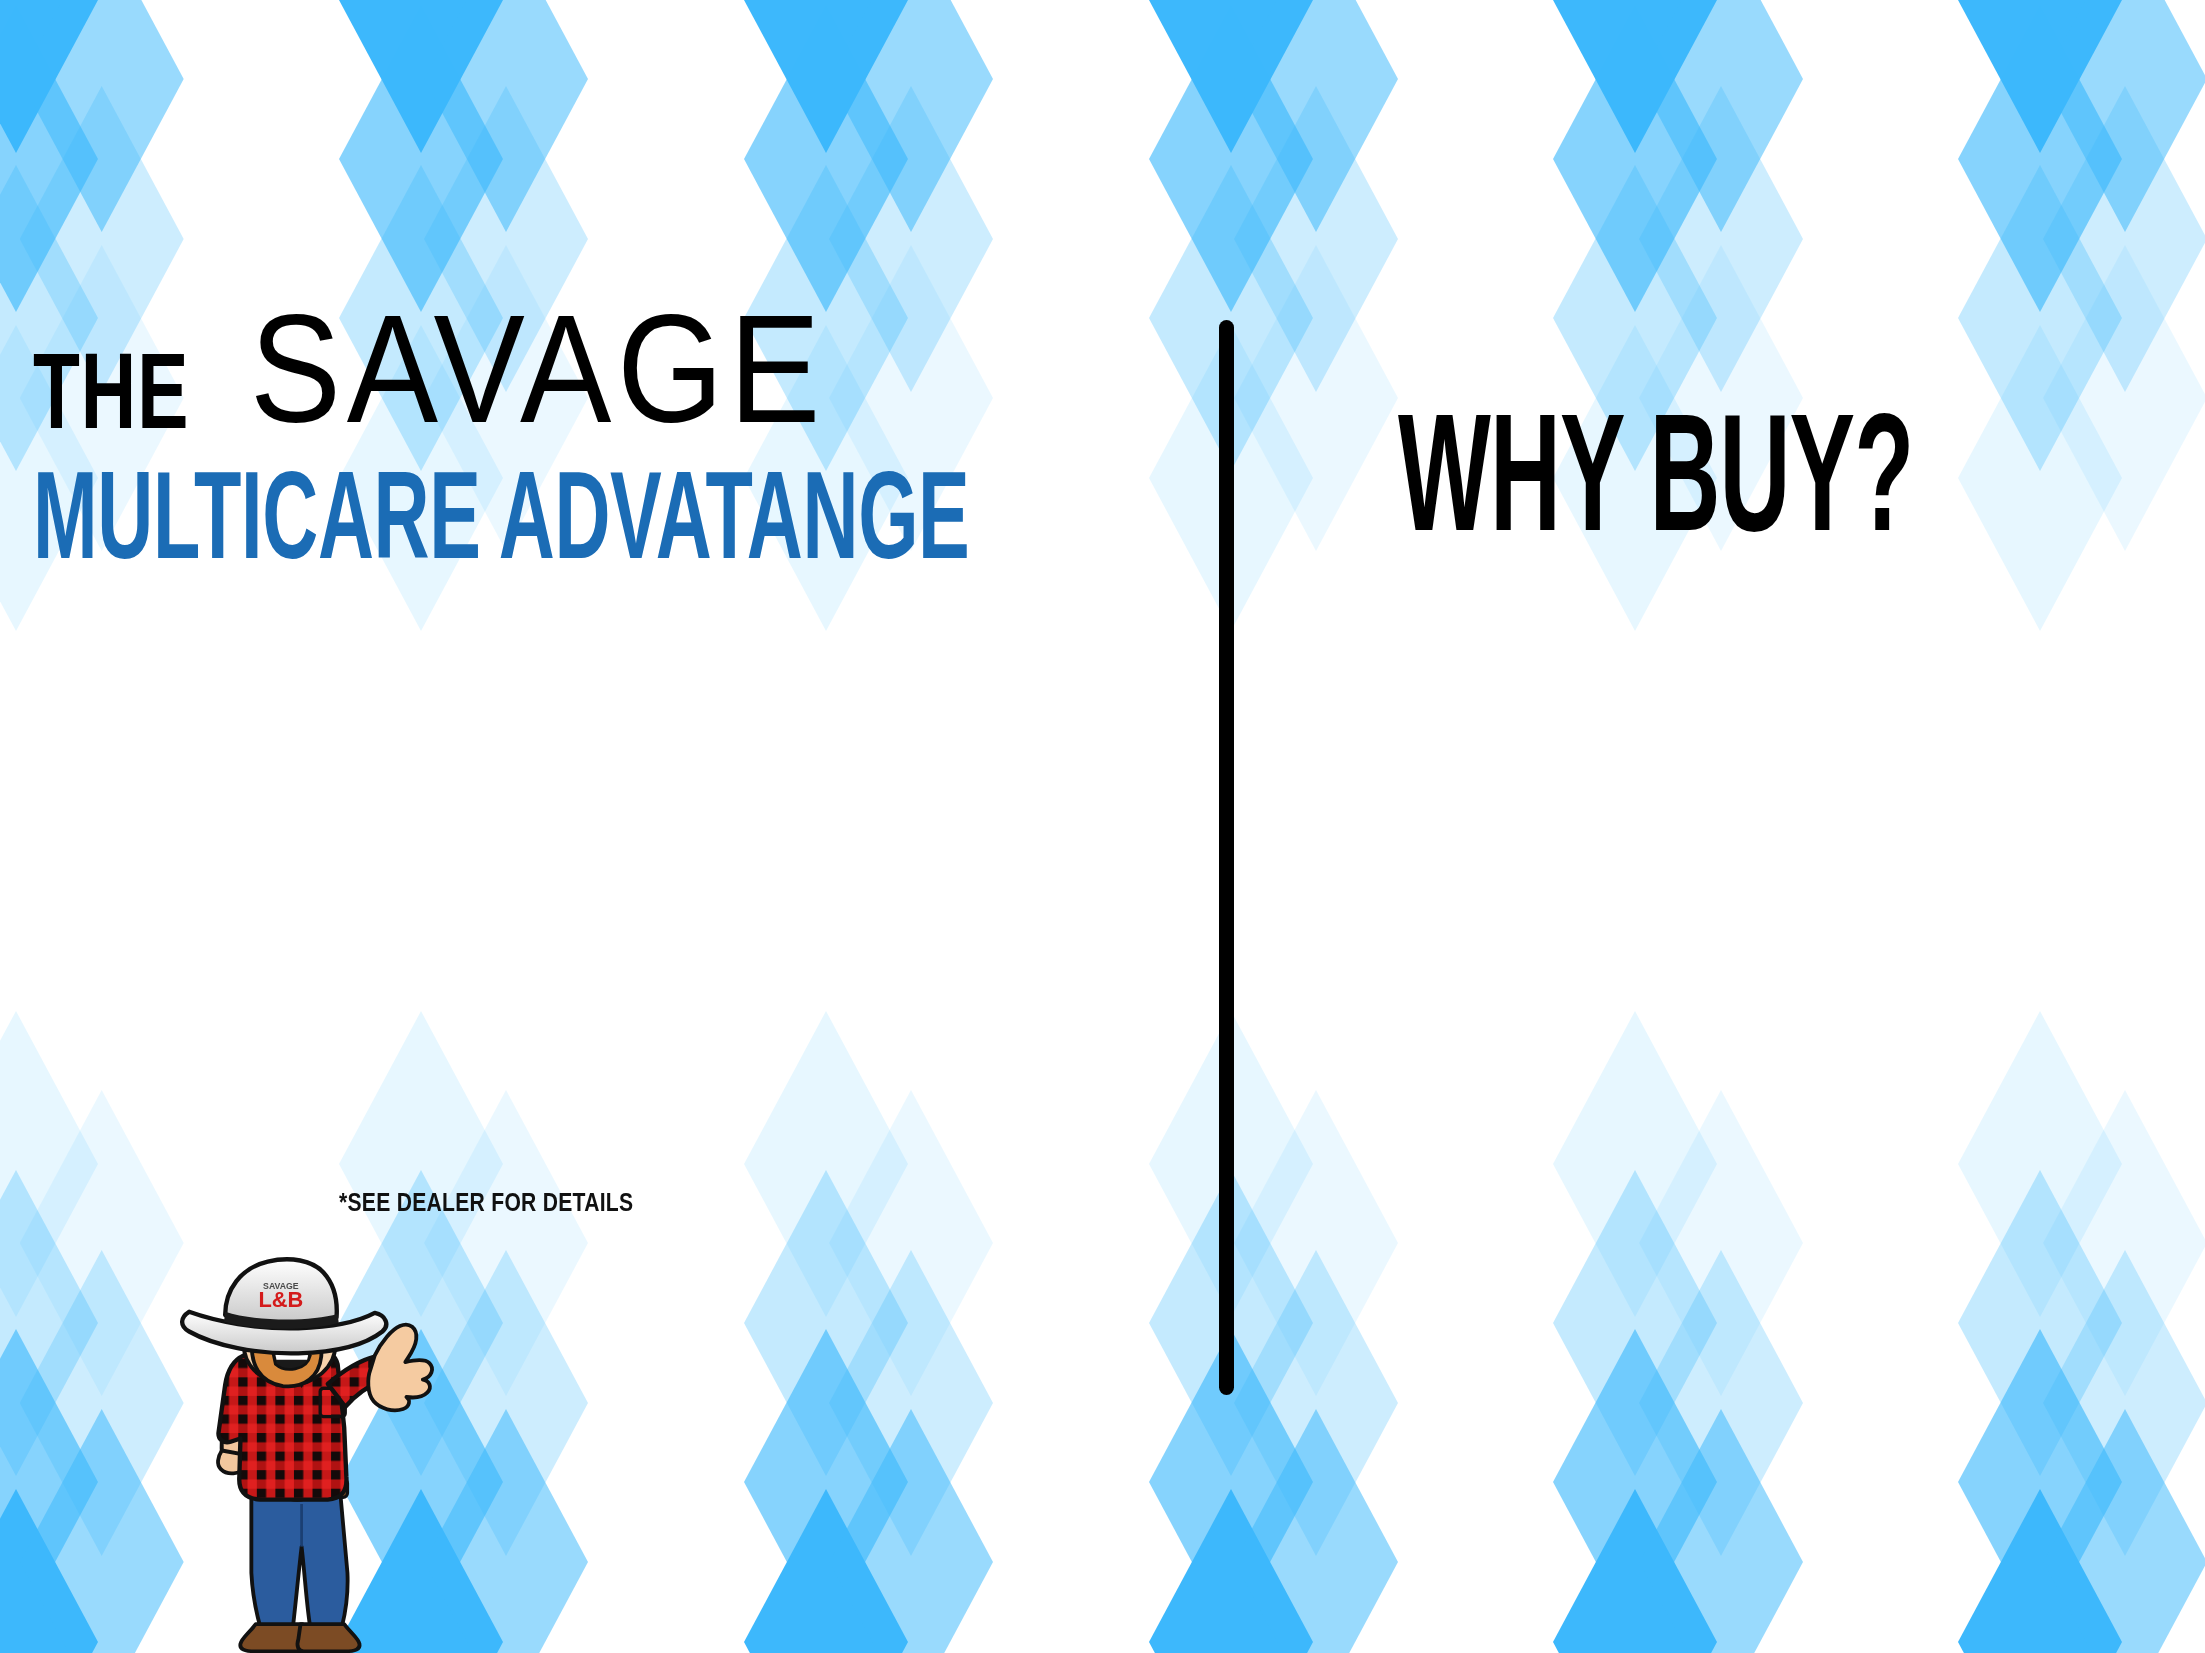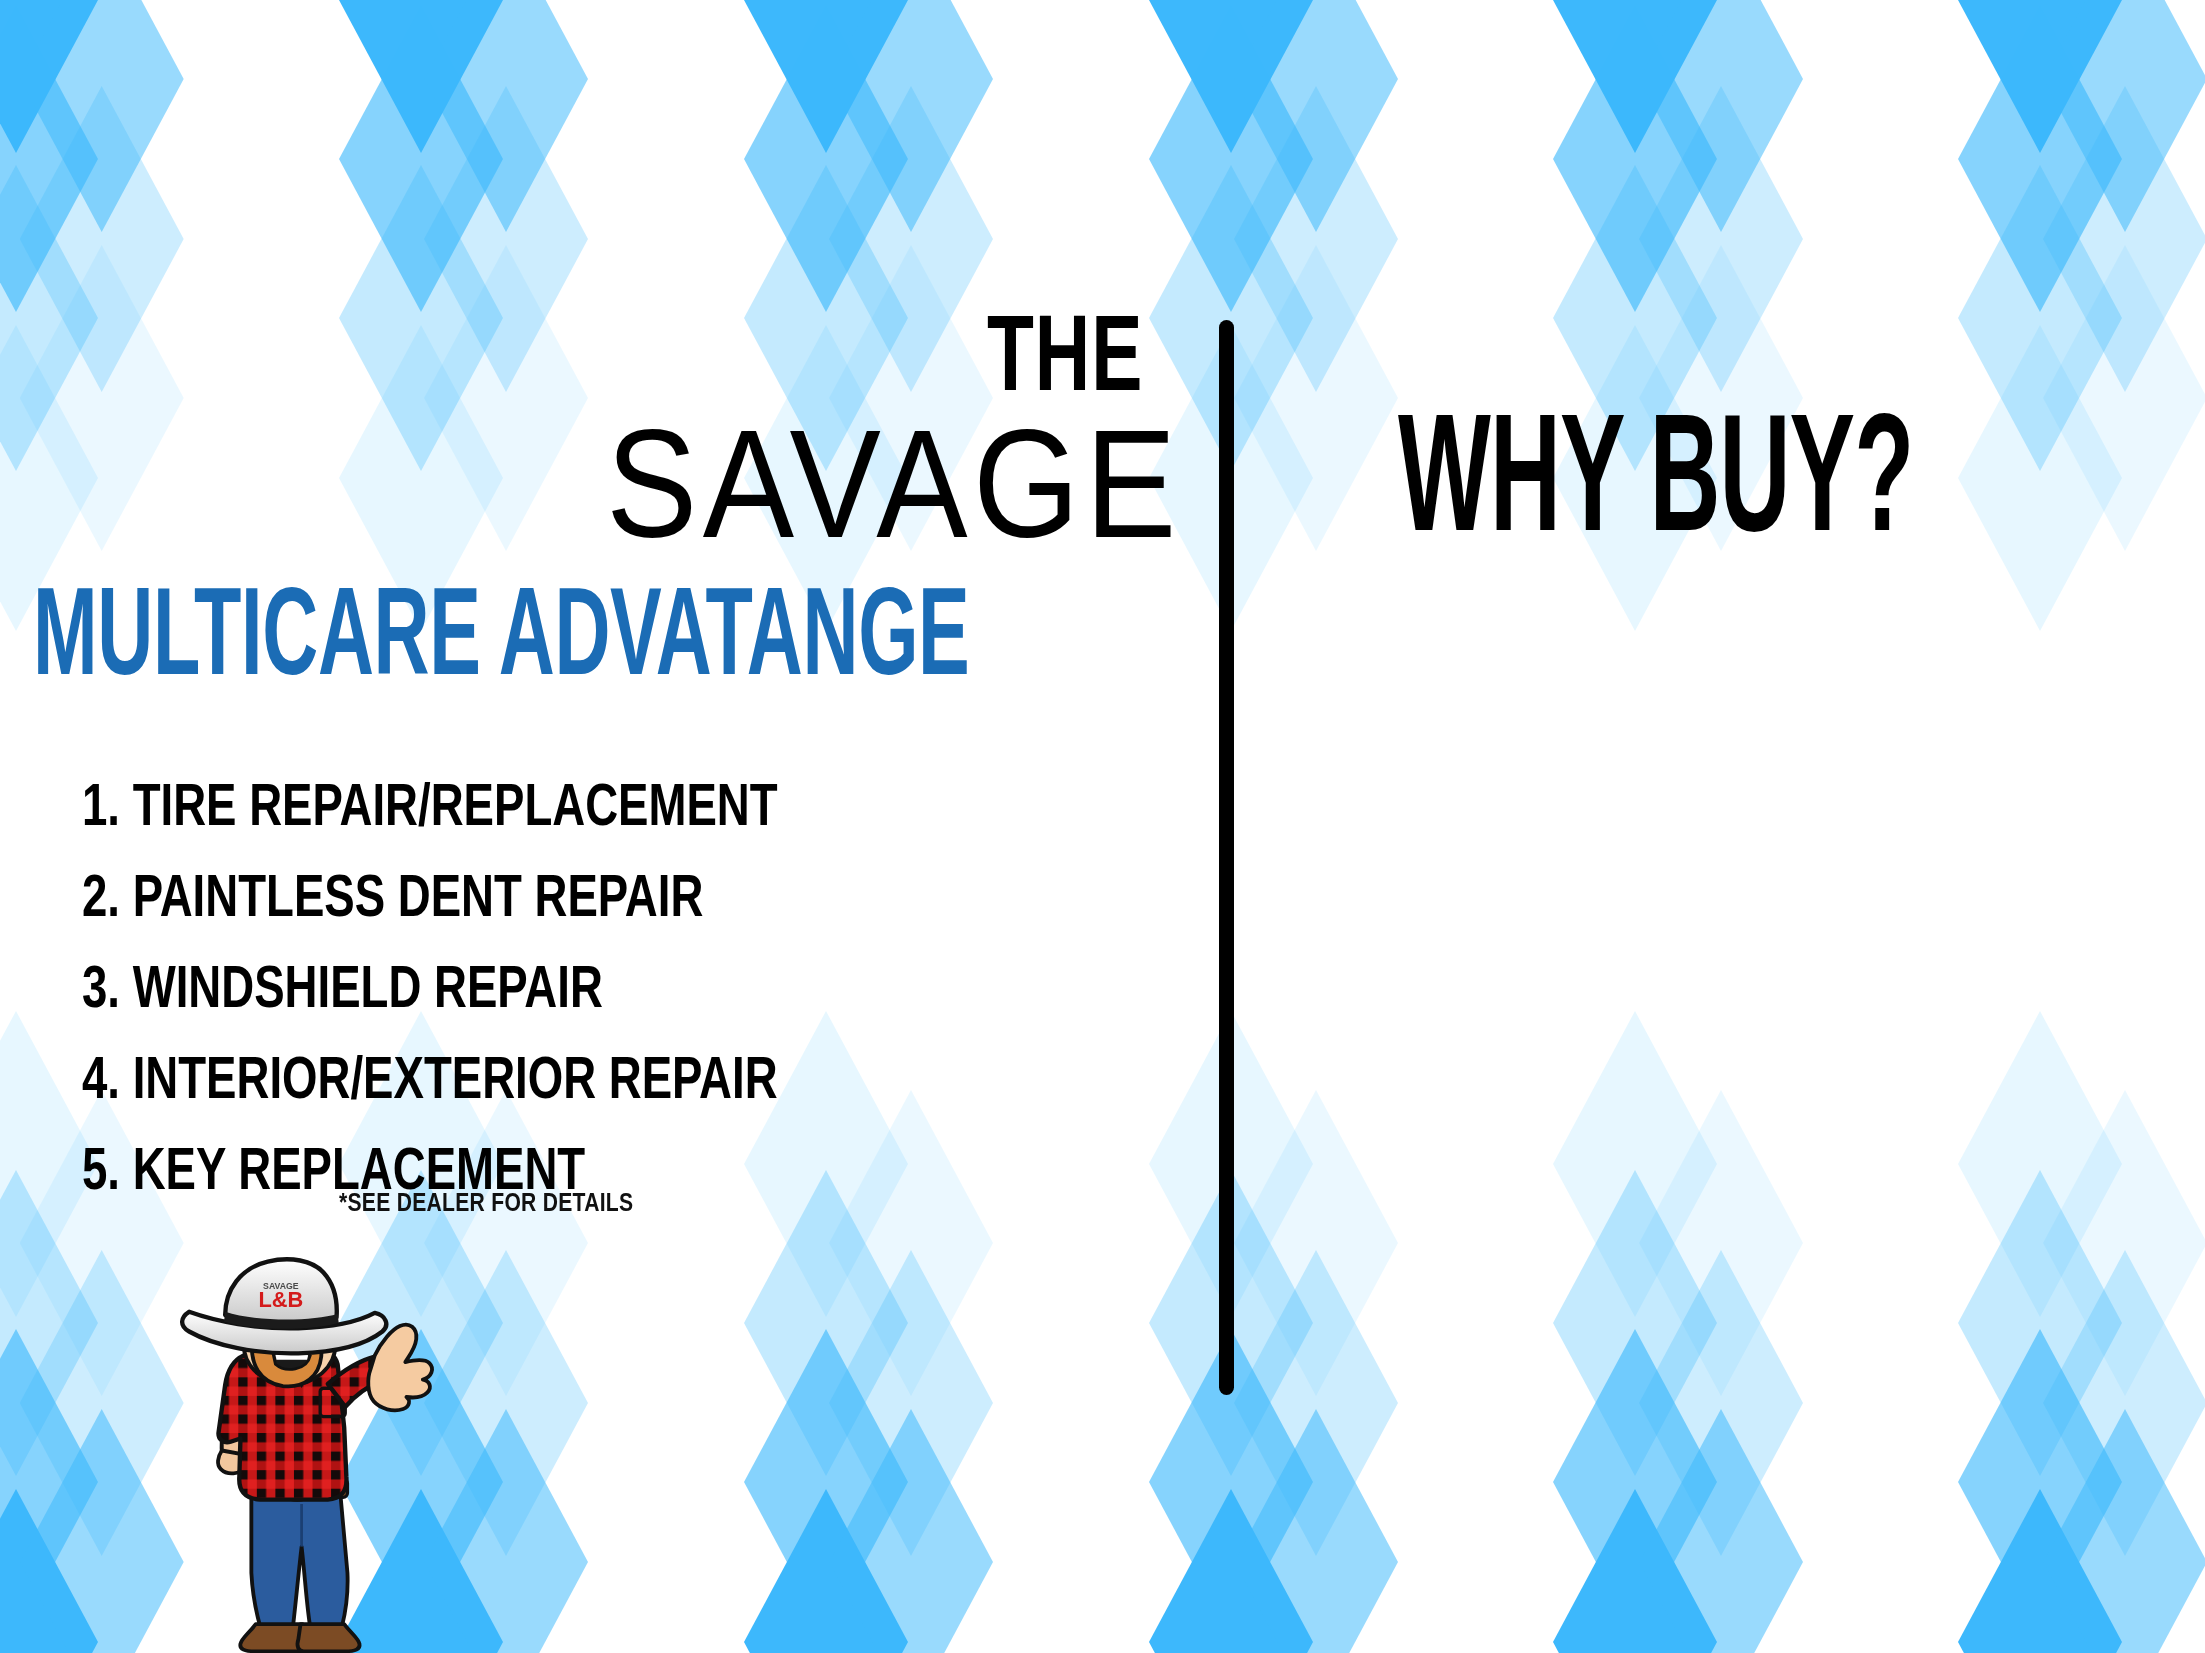--- a/index.html
+++ b/index.html
@@ -61,21 +61,20 @@
     position: absolute;
     left: 33px;
     top: 314px;
     width: 1149px;
   }
   #title-line1 {
     display: flex;
     align-items: flex-end;
     gap: 27px;
     line-height: 0.92;
-    flex-direction: column;
   }
   .word-the {
     font-family: "Liberation Sans", sans-serif;
     font-weight: 700;
     font-size: 96px;
     letter-spacing: 1.1px;
     color: #000000;
     transform: scaleX(0.80) scaleY(1.12);
     transform-origin: left bottom;
     white-space: nowrap;
@@ -297,27 +296,20 @@
   <div id="left-col">
 
     <div id="title-block">
       <div id="title-line1">
         <span class="word-the">THE</span>
         <span class="word-savage">SAVAGE</span>
       </div>
       <div id="title-line2">MULTICARE ADVATANGE</div>
     </div>
 
-    <ul id="benefit-list">
-      <li>1. TIRE REPAIR/REPLACEMENT</li>
-      <li>2. PAINTLESS DENT REPAIR</li>
-      <li>3. WINDSHIELD REPAIR</li>
-      <li>4. INTERIOR/EXTERIOR REPAIR</li>
-      <li>5. KEY REPLACEMENT</li>
-    </ul>
 
     <div id="fine-print">*SEE DEALER FOR DETAILS</div>
   </div>
 
   <div id="mascot">
     <svg viewBox="0 0 500 744" xmlns="http://www.w3.org/2000/svg">
       <defs>
         <clipPath id="shirtClip">
           <path d="M146 198 C128 206 116 226 112 252 L100 338 C98 352 110 360 122 356 L140 350 L138 420 C136 448 150 460 176 462 L300 462 C324 460 336 448 334 420 L330 330 L318 214 C314 198 300 190 284 188 L170 188 Z"></path>
         </clipPath>

